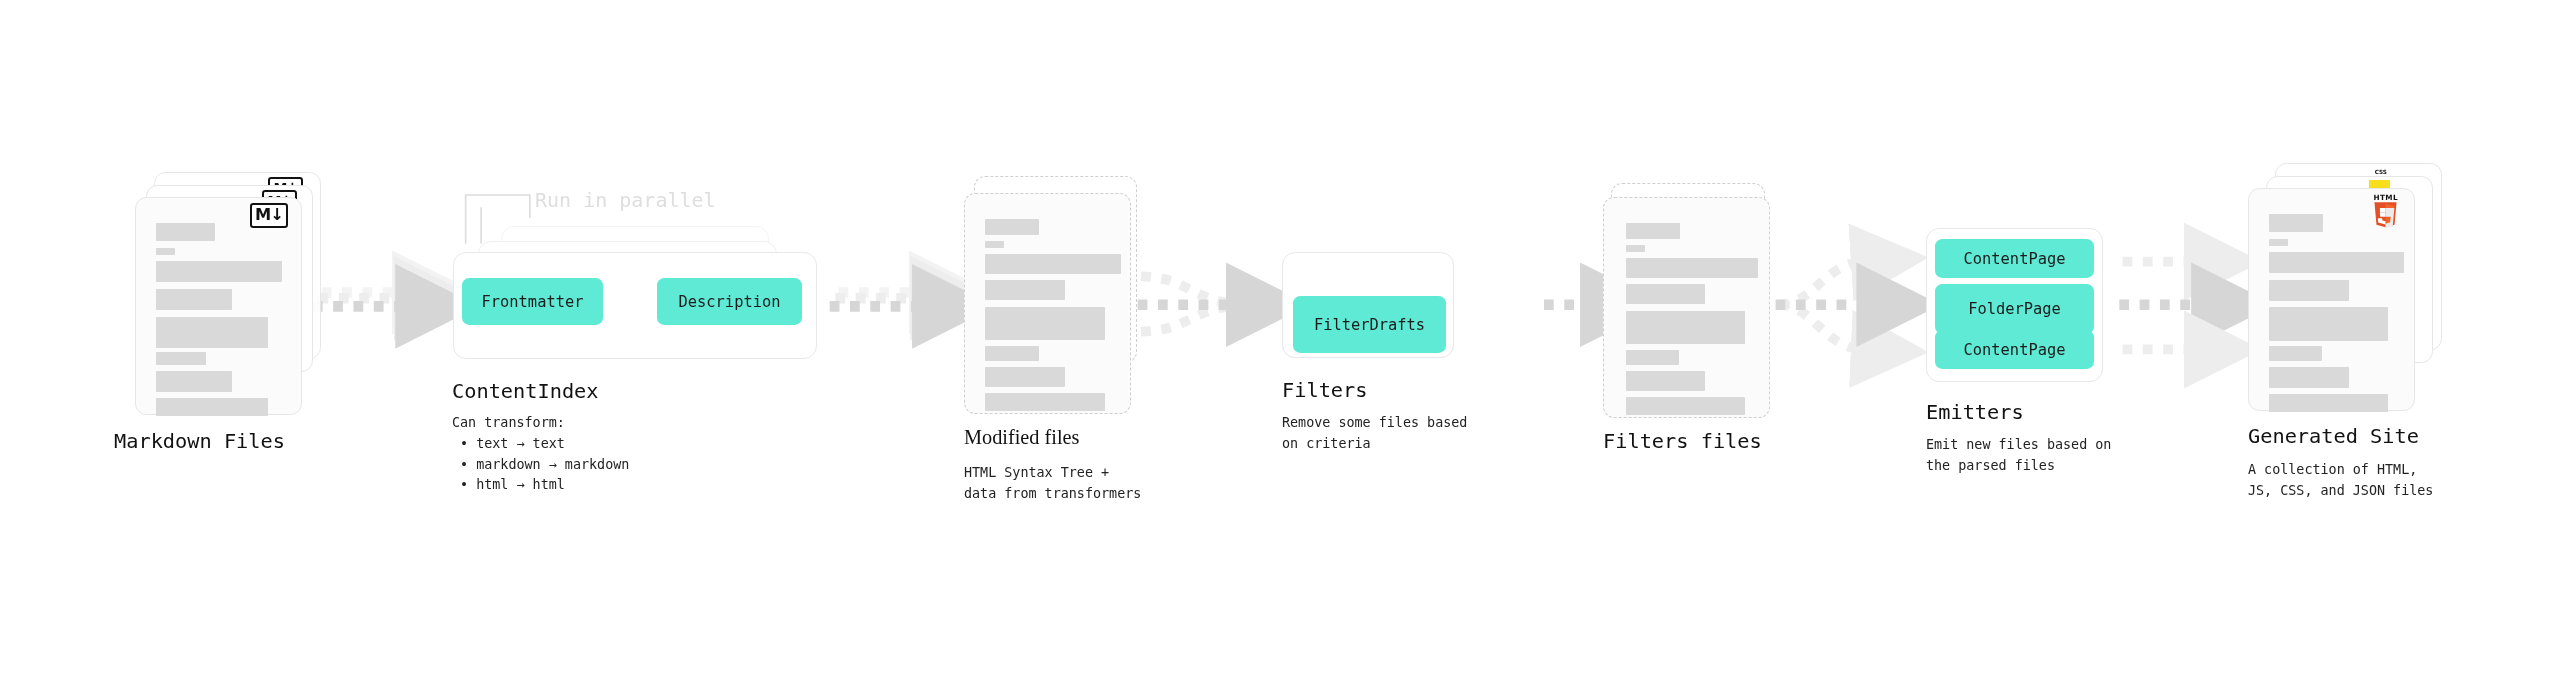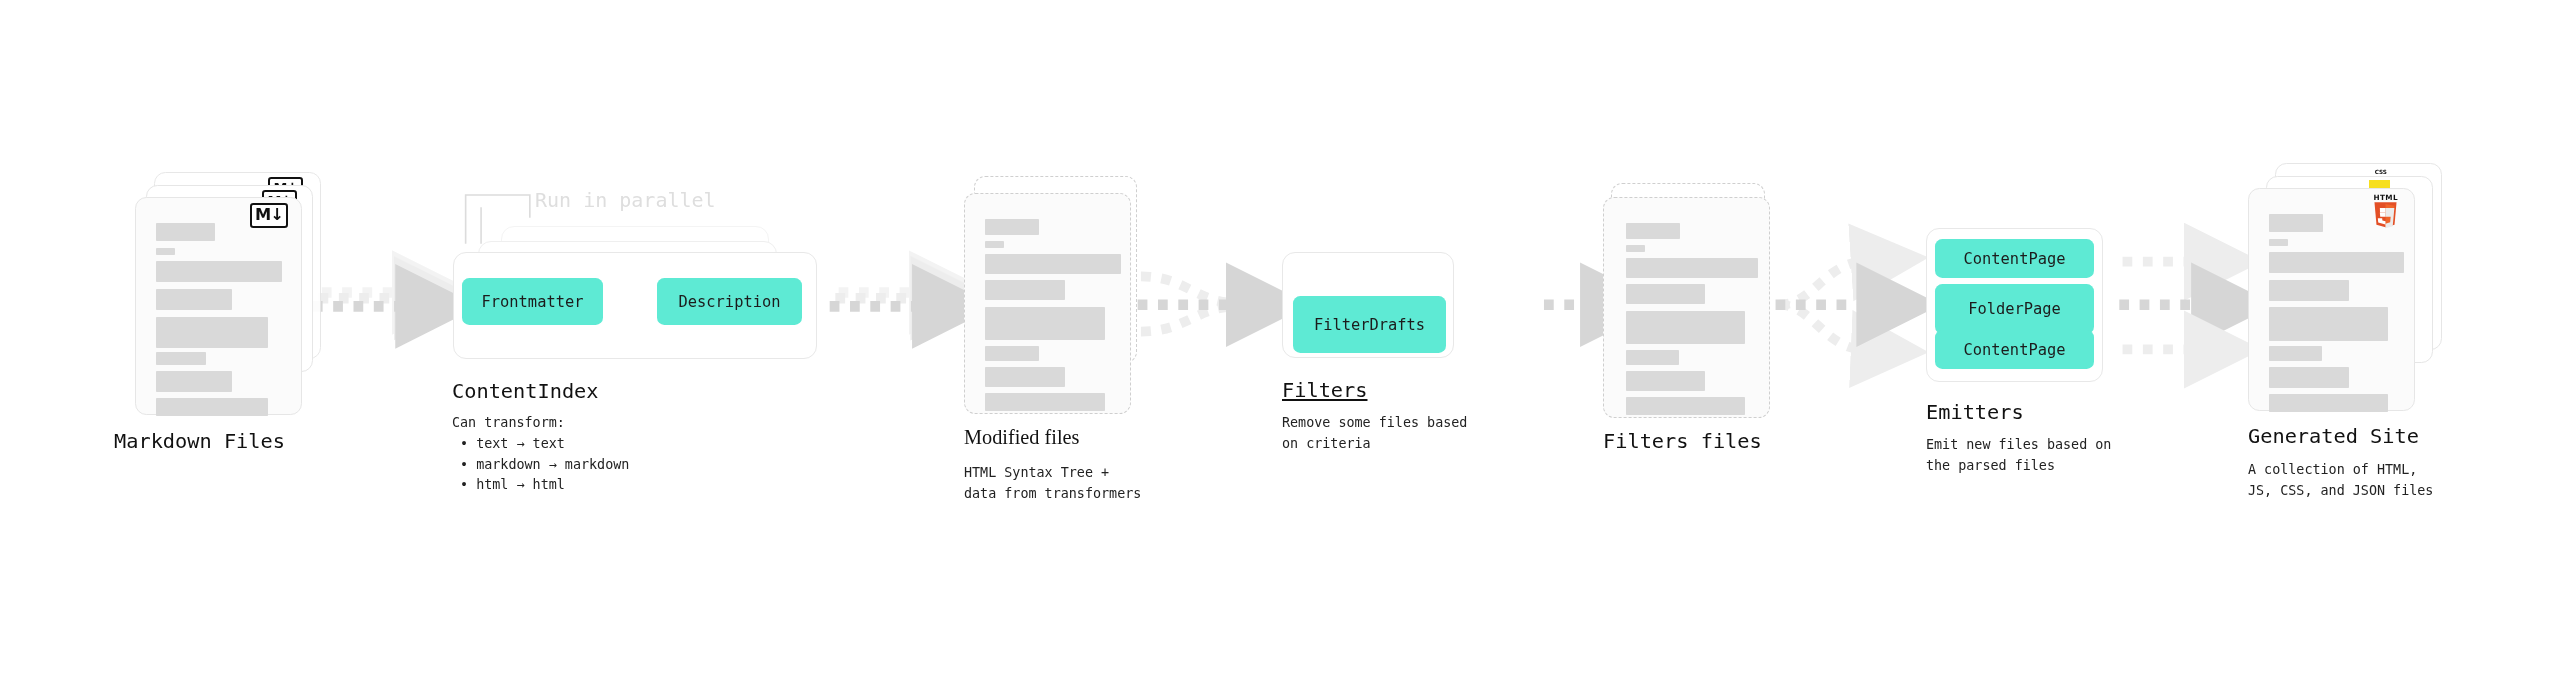--- a/index.html
+++ b/index.html
@@ -226,21 +226,21 @@
       <div class="bar" style="left:20.3px;top:199px;width:120px;height:18px;"></div>
     </div>
     <div class="title" style="left:964px;top:426px;font-family:Liberation Serif, serif;">Modified files</div>
     <div class="sub" style="left:964px;top:463px;">HTML Syntax Tree +
 data from transformers</div>
   </div>
 
   <div>
     <div class="gbox" style="left:1282px;top:252px;width:172px;height:106px;"></div>
     <div class="chip" style="left:1293px;top:296px;width:153px;height:57px;">FilterDrafts</div>
-    <div class="title" style="left:1282px;top:378px;text-decoration:underline;">Filters</div>
+    <div class="title" style="left:1282px;top:378px;">Filters</div>
     <div class="sub" style="left:1282px;top:413px;">Remove some files based
 on criteria</div>
   </div>
 
   <div>
     <div class="card dashed" style="left:1611px;top:183px;width:154px;height:179px;background:#fff;"></div>
     <div class="card dashed" style="left:1603px;top:197px;width:167px;height:221px;">
       <div class="bar" style="left:22px;top:25px;width:54px;height:16.3px;"></div>
       <div class="bar" style="left:22px;top:47px;width:18.7px;height:6.5px;"></div>
       <div class="bar" style="left:22px;top:60px;width:132px;height:20.3px;"></div>

